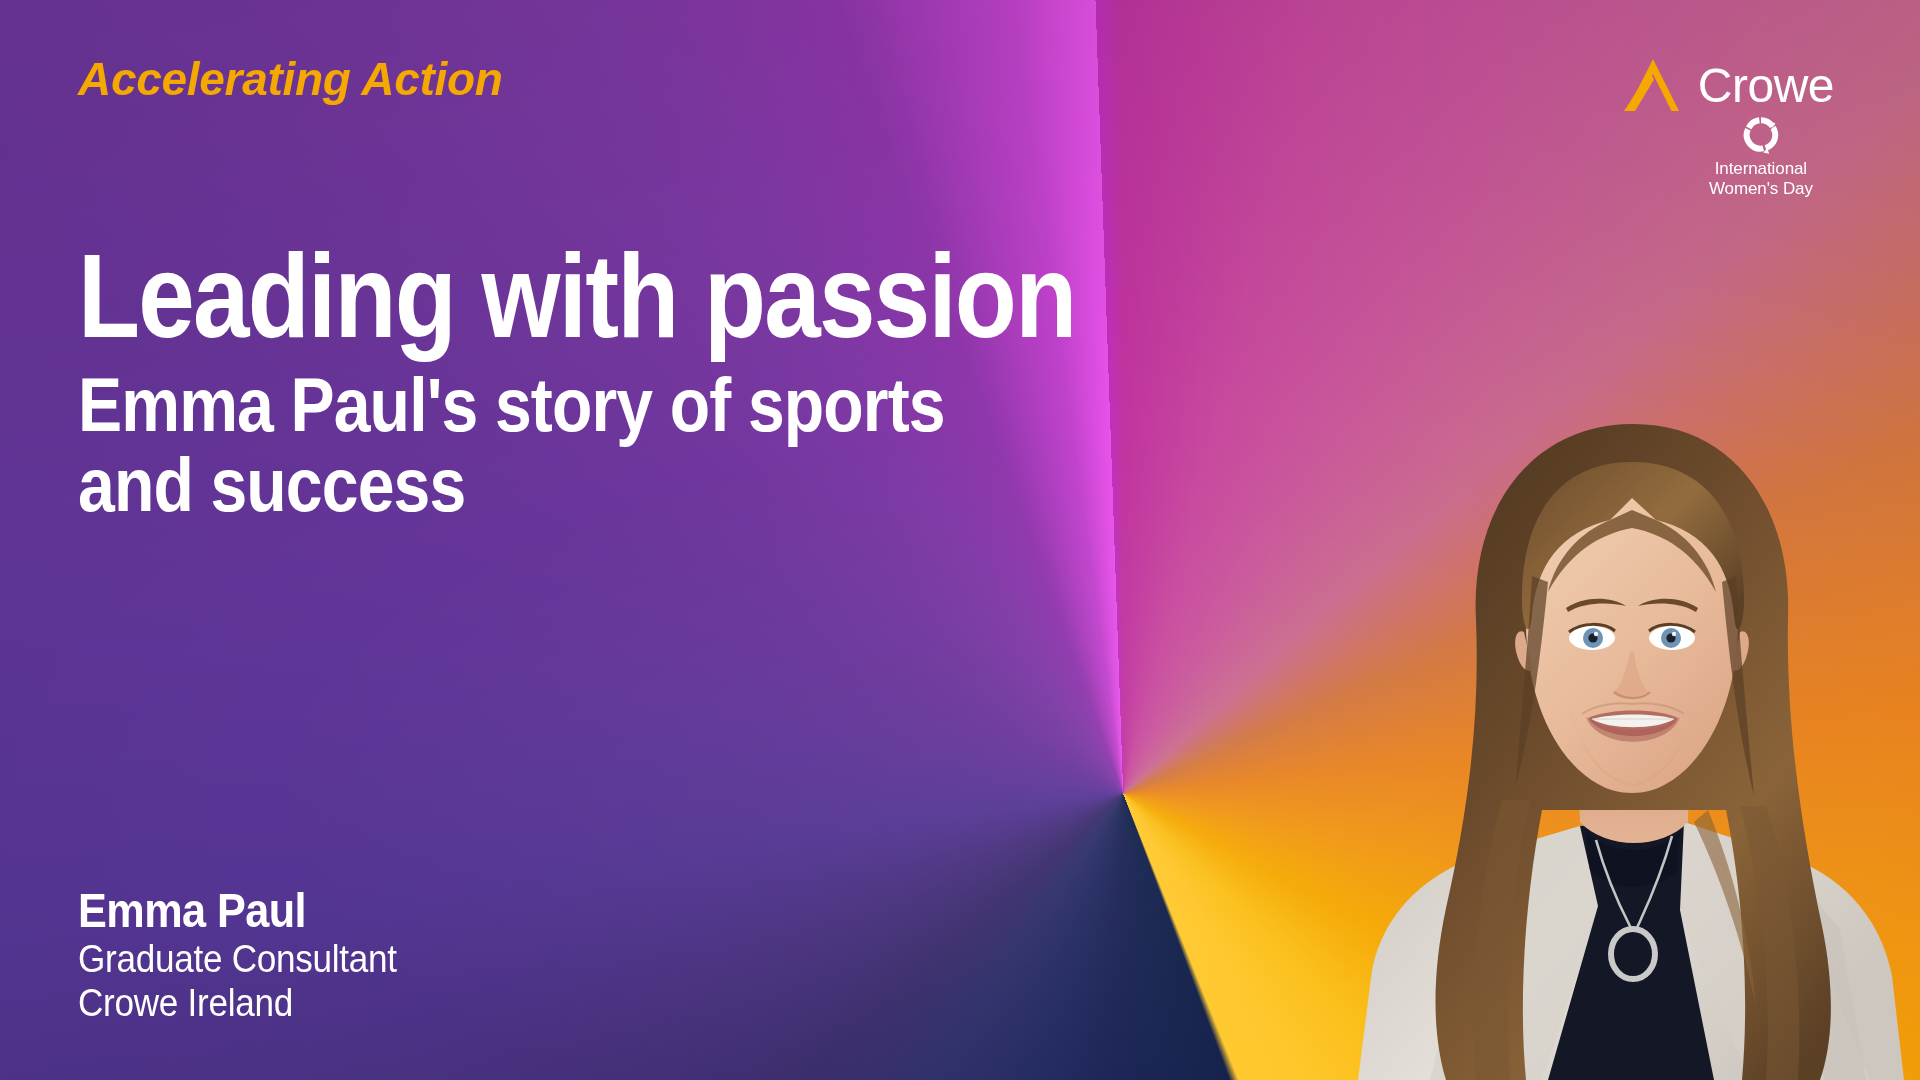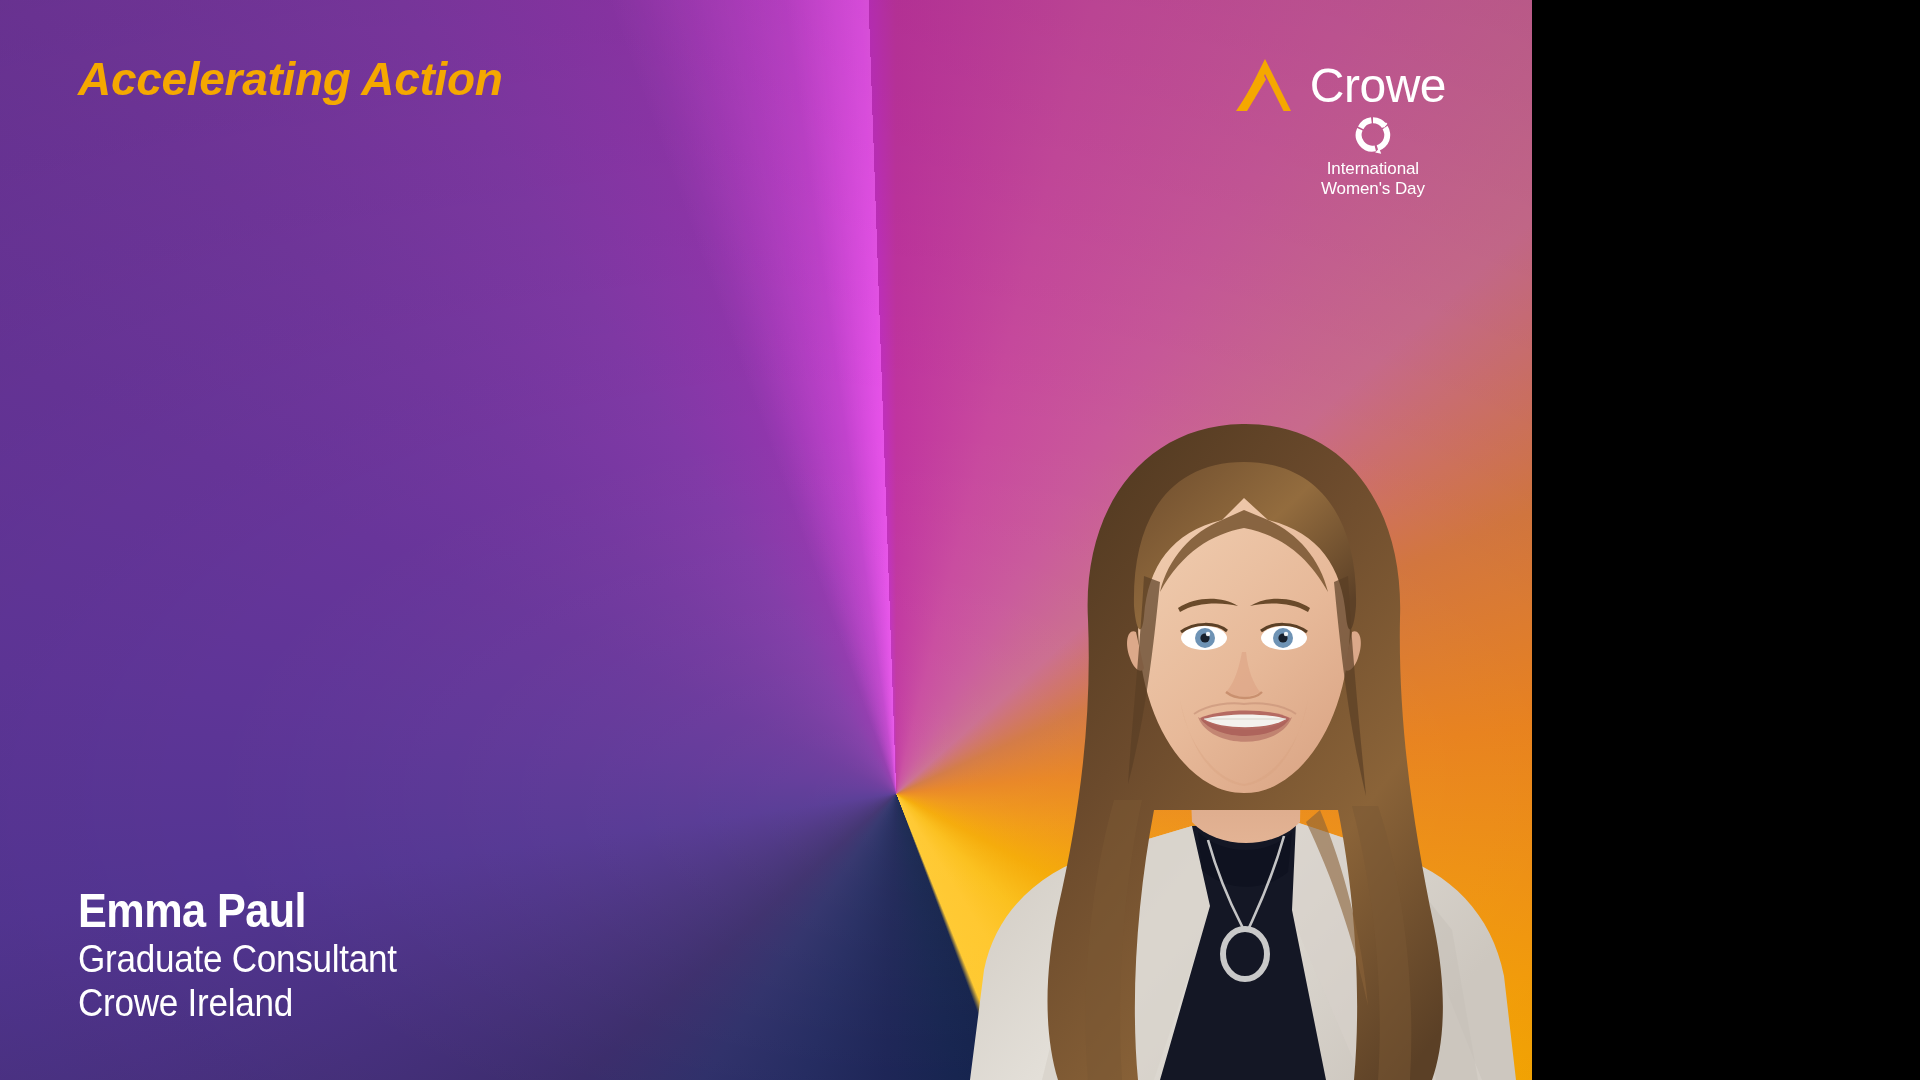--- a/index.html
+++ b/index.html
@@ -7,21 +7,21 @@
     margin: 0;
     padding: 0;
     background: #000;
   }
   body {
     font-family: "Liberation Sans", sans-serif;
   }
 
   .slide {
     position: relative;
-    width: 1532px;
+    width: 1920px;
     height: 1080px;
     overflow: hidden;
     background: #68359a;
   }
 
   
   .bg-base {
     position: absolute;
     inset: 0;
     background:
@@ -245,20 +245,25 @@
         </svg>
       </span>
       <span class="iwd-text">
         <span>International</span><br>
         <span>Women's Day</span>
       </span>
     </div>
 
   </div>
 
+  <div class="title-block">
+    <h1 class="headline">Leading with passion</h1>
+    <h2 class="subhead">Emma Paul's story of sports
+and success</h2>
+  </div>
 
   <div class="speaker">
     <div class="speaker-name">Emma Paul</div>
     <div class="speaker-role">Graduate Consultant</div>
     <div class="speaker-org">Crowe Ireland</div>
   </div>
 
   <div class="portrait">
     <svg viewBox="0 0 640 710" xmlns="http://www.w3.org/2000/svg" aria-hidden="true">
       <defs>

